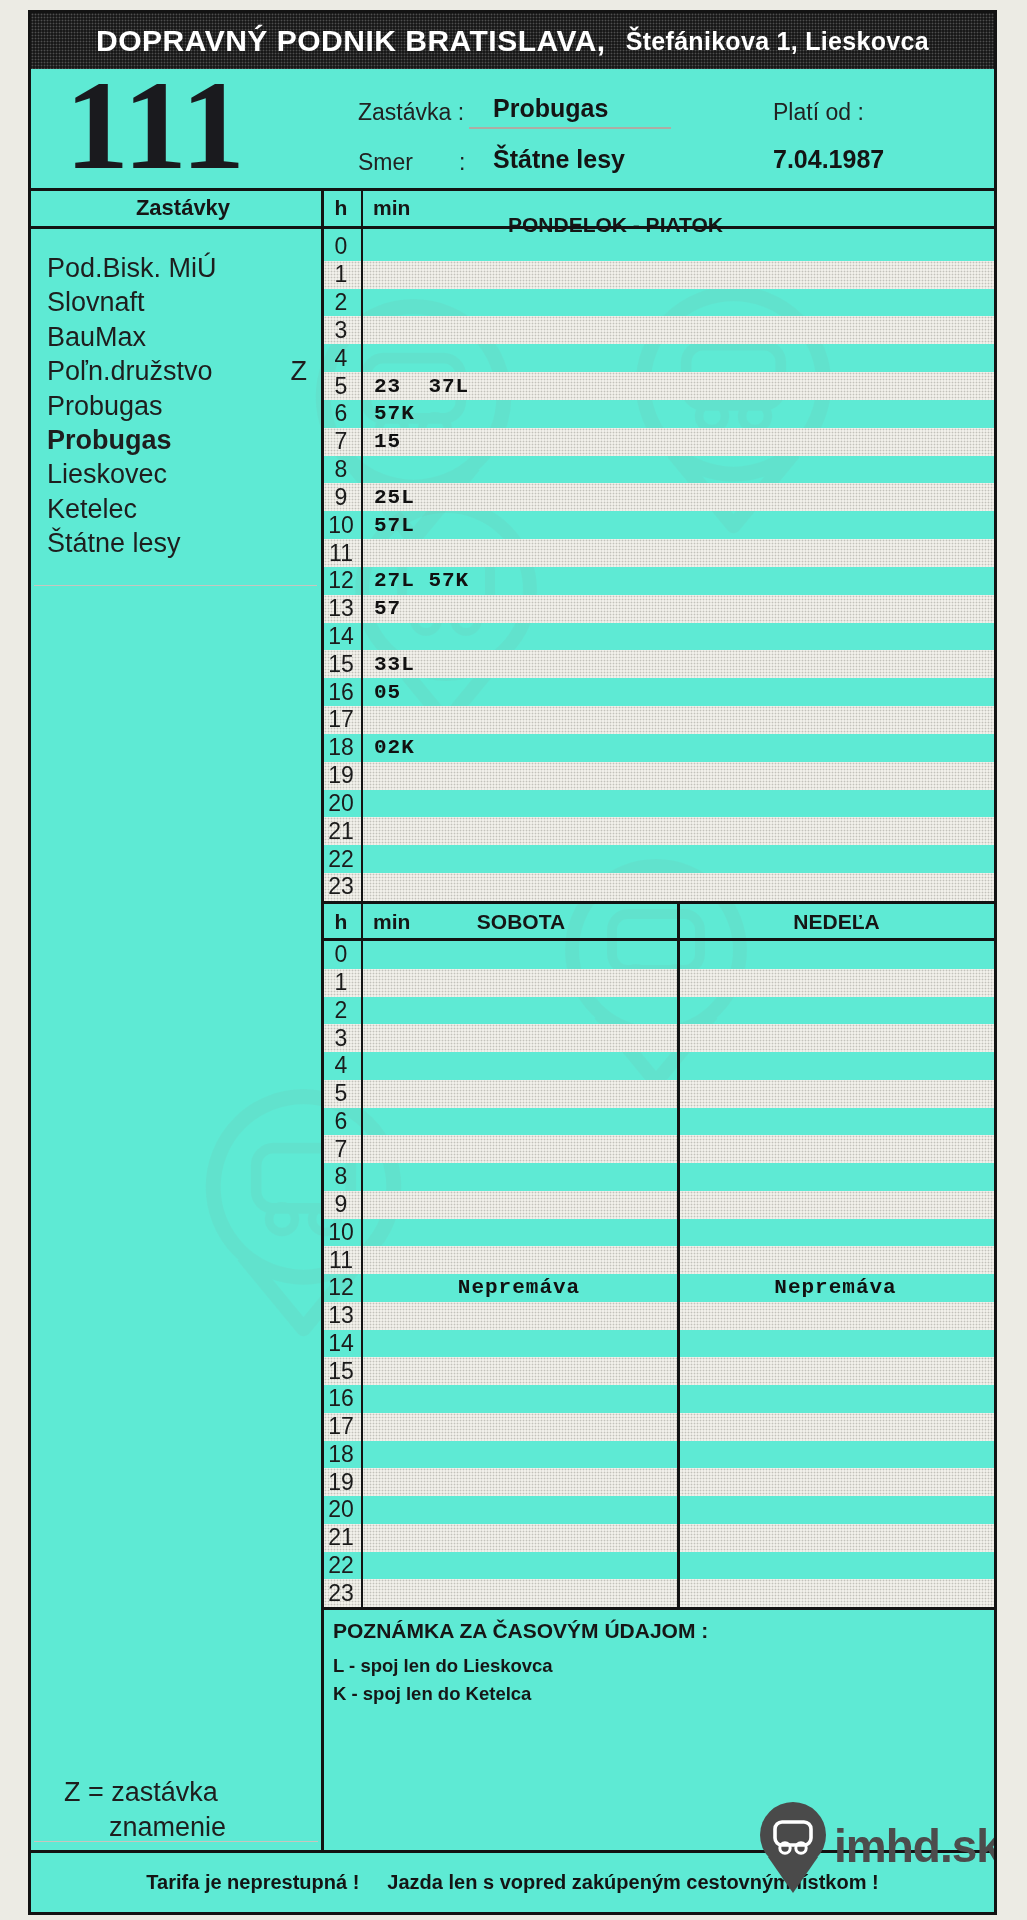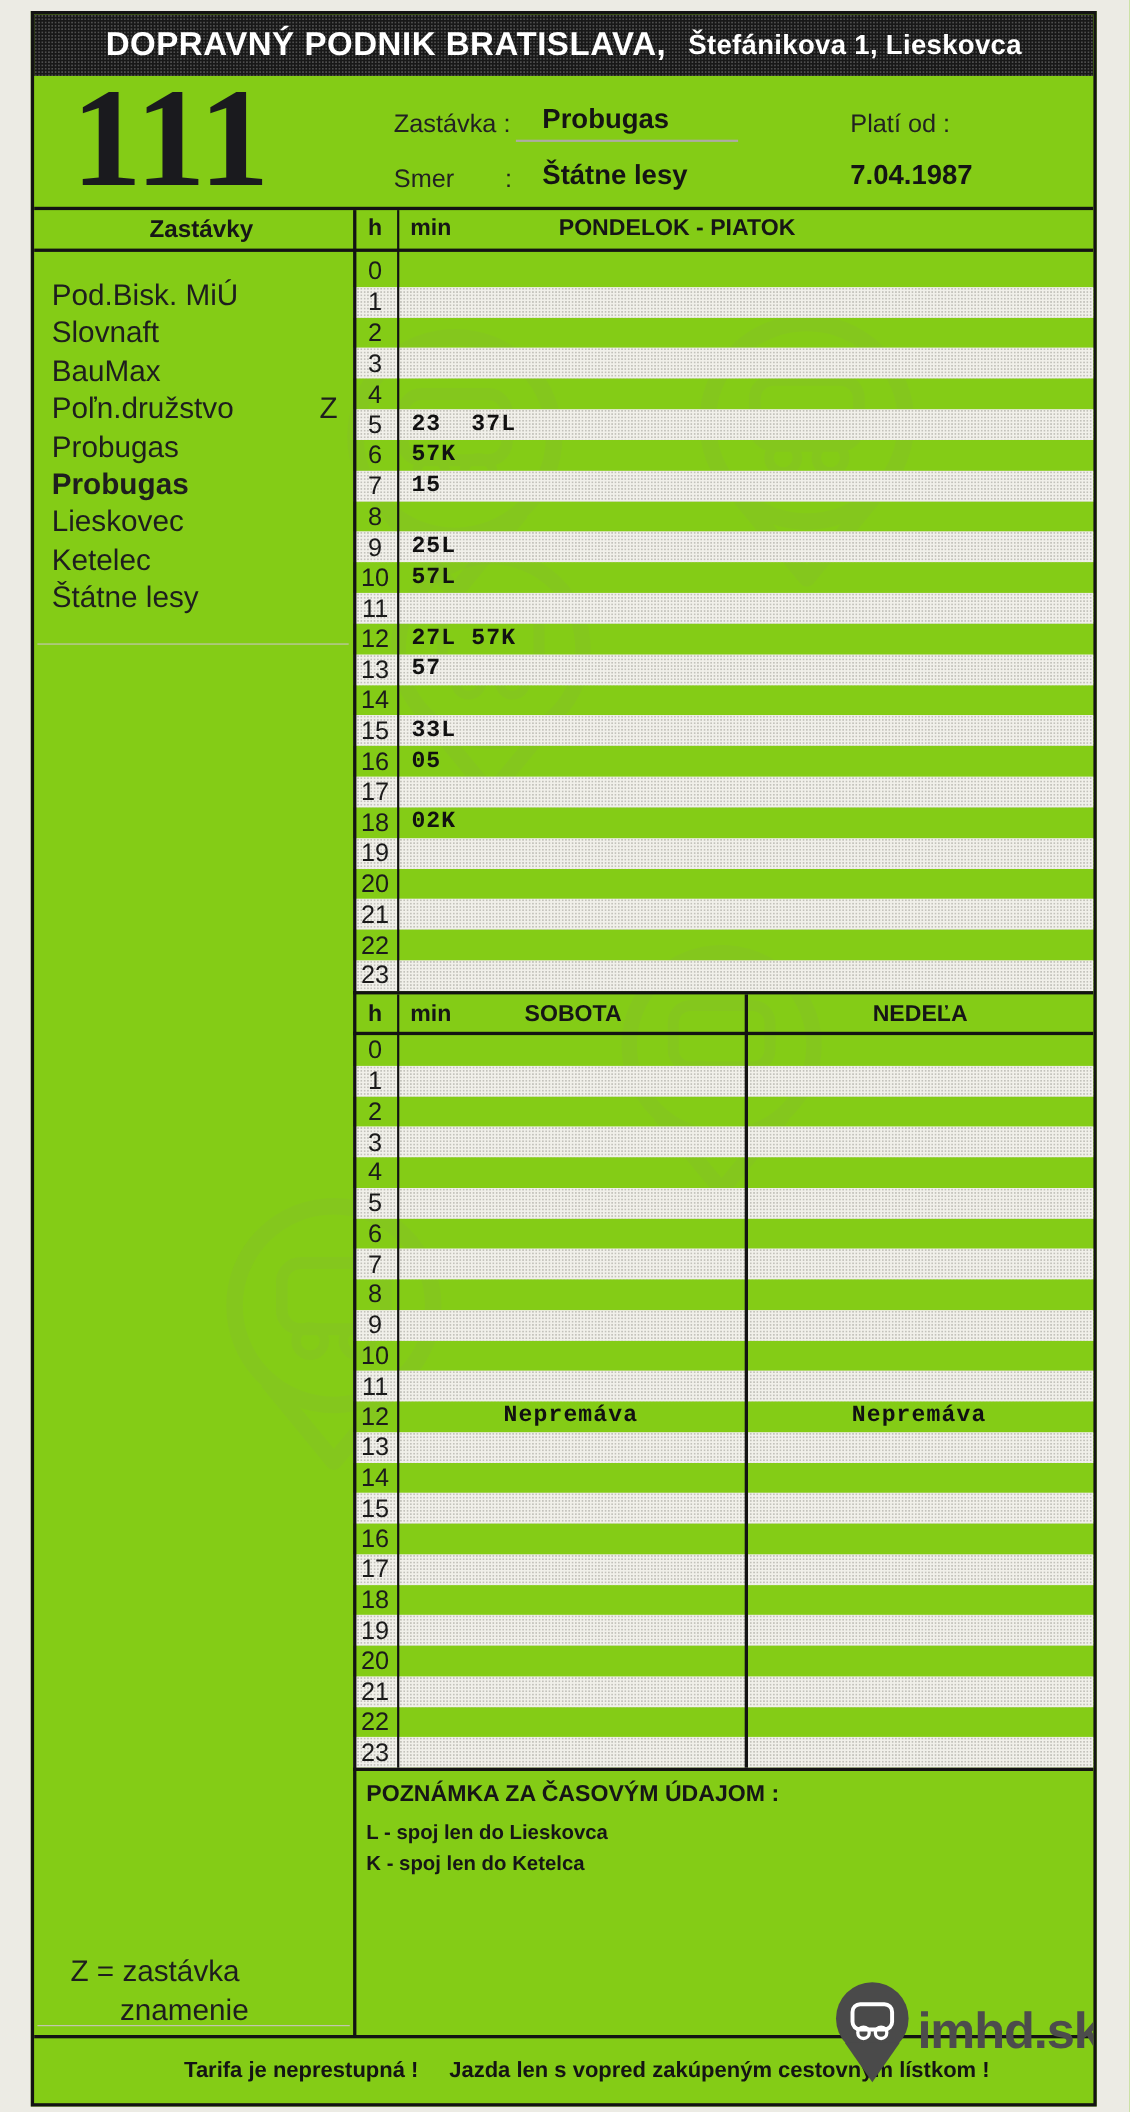--- a/index.html
+++ b/index.html
@@ -5,21 +5,21 @@
   html,body{margin:0;padding:0;}
   body{
     width:1027px;height:1920px;position:relative;
     background:#ecebe4;
     font-family:"Liberation Sans", sans-serif;
     color:#161616;
     -webkit-font-smoothing:antialiased;
   }
   .doc{
     position:absolute;left:28px;top:10px;width:969px;height:1905px;
-    box-sizing:border-box;border:3px solid #131313;background:#84cc16;
+    box-sizing:border-box;border:3px solid #131313;background:#5eead4;
     overflow:hidden;
   }
   .abs{position:absolute;}
 
   
   .band{
     left:0;top:0;width:963px;height:56px;
     background-color:#181818;
     background-image:radial-gradient(circle,#4e4e4e 0.9px,transparent 1.05px);
     background-size:3px 3px;
@@ -67,21 +67,20 @@
   }
 
   .note-title{font-size:21px;font-weight:bold;}
   .note-item{font-size:18.5px;font-weight:bold;}
   .legend{font-size:27px;color:#1e1e1e;margin-top:16px;}
 
   .footer-band{
     left:0;top:1840px;width:963px;height:59px;
     display:flex;align-items:center;justify-content:center;gap:28px;
     z-index:2;
-    padding-left:21px;
   }
   .footer-band span{font-size:20px;font-weight:bold;color:#141414;}
 
   .logo{z-index:6;}
   .logo-text{
     font-size:46px;font-weight:bold;color:#4c4c4c;letter-spacing:-1px;
     line-height:1;z-index:6;
   }
   .watermark{color:#8b8a80;opacity:0.07;z-index:0;}
 </style>
@@ -175,21 +174,21 @@
   </div>
     </div>
   <div class="abs thinline" style="left:3px;top:572px;width:283px;height:1px"></div>
   <span class="abs legend" style="left:33px;top:1748px">Z = zastávka</span>
   <span class="abs legend" style="left:78px;top:1783px">znamenie</span>
   <div class="abs thinline" style="left:3px;top:1828px;width:284px;height:1px"></div>
 
   <div class="abs vline" style="left:330px;top:178px;width:2px;height:710px"></div>
   <span class="abs col-head" style="left:290px;top:183px;width:40px;text-align:center">h</span>
   <span class="abs col-head" style="left:342px;top:183px">min</span>
-  <span class="abs col-head" style="left:332px;top:183px;width:505px;text-align:center">PONDELOK - PIATOK</span>
+  <span class="abs col-head" style="left:332px;top:200px;width:505px;text-align:center">PONDELOK - PIATOK</span>
   <div class="abs rows" id="wd-rows" style="left:290px;top:220px;width:673px;height:668px">
       <div class="trow">
     <span class="hour">0</span>
     <span class="times mono"></span>
   </div>
       <div class="trow shaded">
     <span class="hour">1</span>
     <span class="times mono"></span>
   </div>
       <div class="trow">

